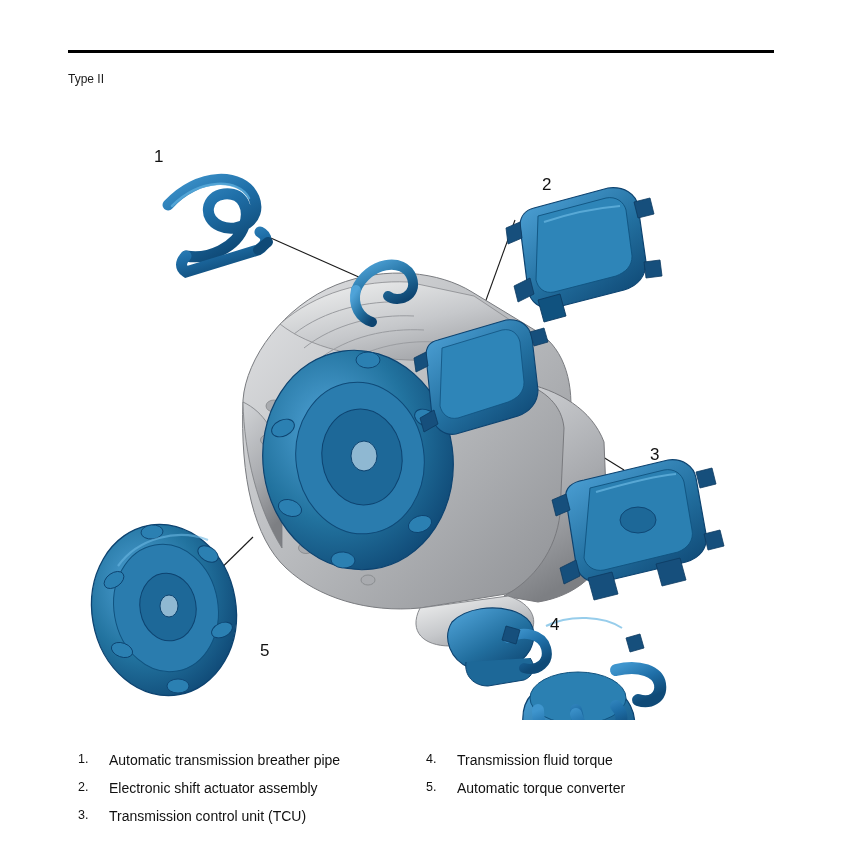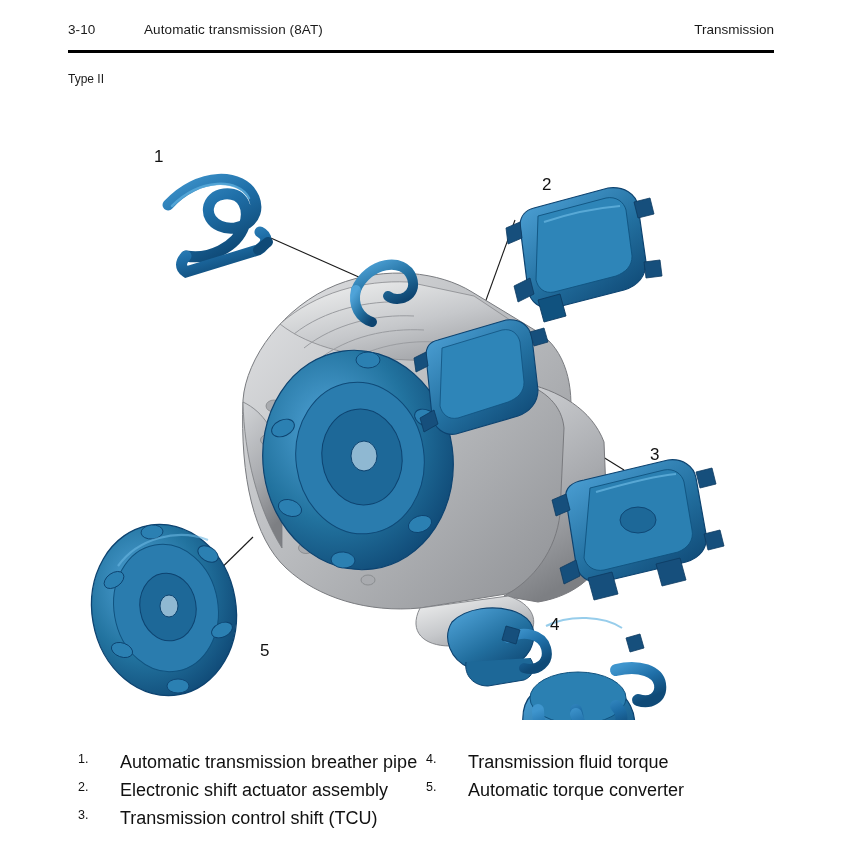--- a/index.html
+++ b/index.html
@@ -105,37 +105,31 @@
   }
   .legend-idx {
     position: absolute;
     left: 0;
     top: 0;
     width: 34px;
     font-size: 12.5px;
   }
   .legend-text {
     position: absolute;
-    left: 42px;
-    top: 0;
-    font-size: 18px;
+    left: 31px;
+    top: 0;
+    font-size: 14px;
     white-space: nowrap;
   }
 </style>
 </head>
 <body>
 
 <div class="page">
 
-  <div class="header">
-    <div class="header-left">
-      <span class="header-page-no">3-10</span><span>Automatic transmission (8AT)</span>
-    </div>
-    <div class="header-right">Transmission</div>
-  </div>
   <div class="header-rule"></div>
 
   <div class="type-label">Type II</div>
 
   <div class="figure">
     <svg width="715" height="610" viewBox="0 0 715 610" xmlns="http://www.w3.org/2000/svg">
       <defs>
         <linearGradient id="metalA" x1="0" y1="0" x2="1" y2="1">
           <stop offset="0%" stop-color="#e3e4e6"></stop>
           <stop offset="45%" stop-color="#bcbec1"></stop>
@@ -363,21 +357,21 @@
       <div class="legend-row">
         <span class="legend-idx">1.</span>
         <span class="legend-text">Automatic transmission breather pipe</span>
       </div>
       <div class="legend-row">
         <span class="legend-idx">2.</span>
         <span class="legend-text">Electronic shift actuator assembly</span>
       </div>
       <div class="legend-row">
         <span class="legend-idx">3.</span>
-        <span class="legend-text">Transmission control shift (TCU)</span>
+        <span class="legend-text">Transmission control unit (TCU)</span>
       </div>
     </div>
     <div class="legend-col right">
       <div class="legend-row">
         <span class="legend-idx">4.</span>
         <span class="legend-text">Transmission fluid torque</span>
       </div>
       <div class="legend-row">
         <span class="legend-idx">5.</span>
         <span class="legend-text">Automatic torque converter</span>

